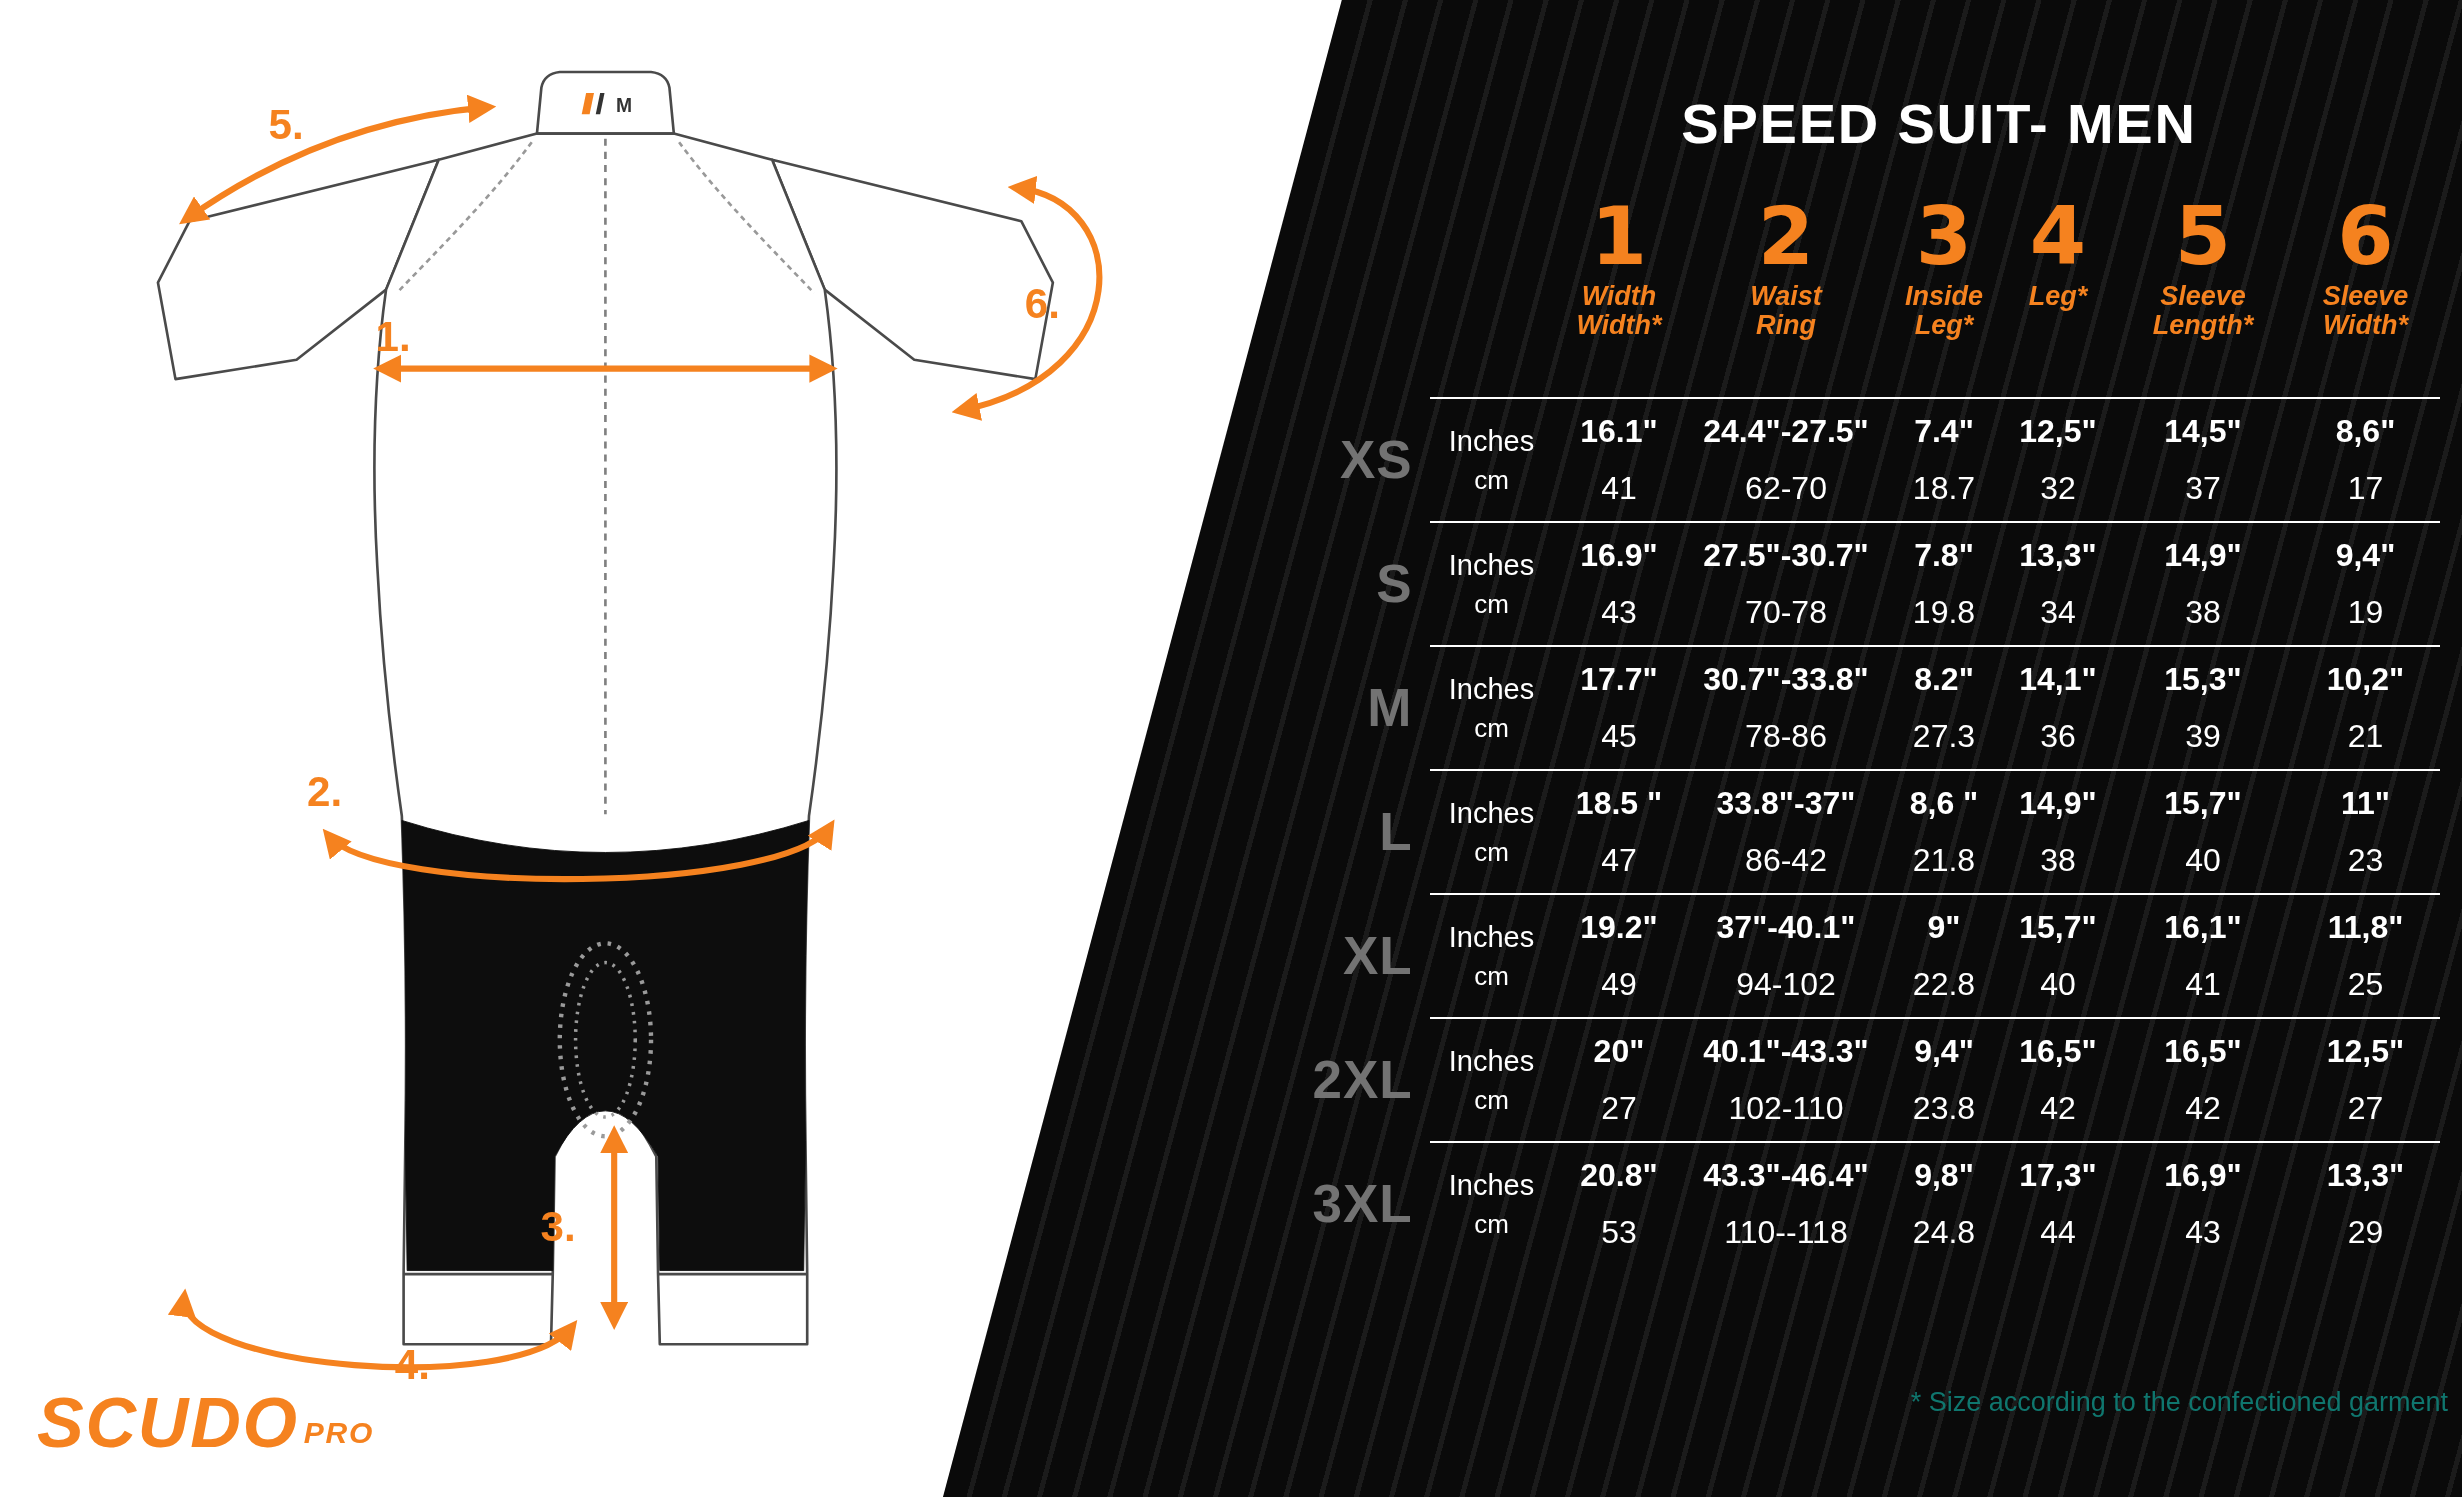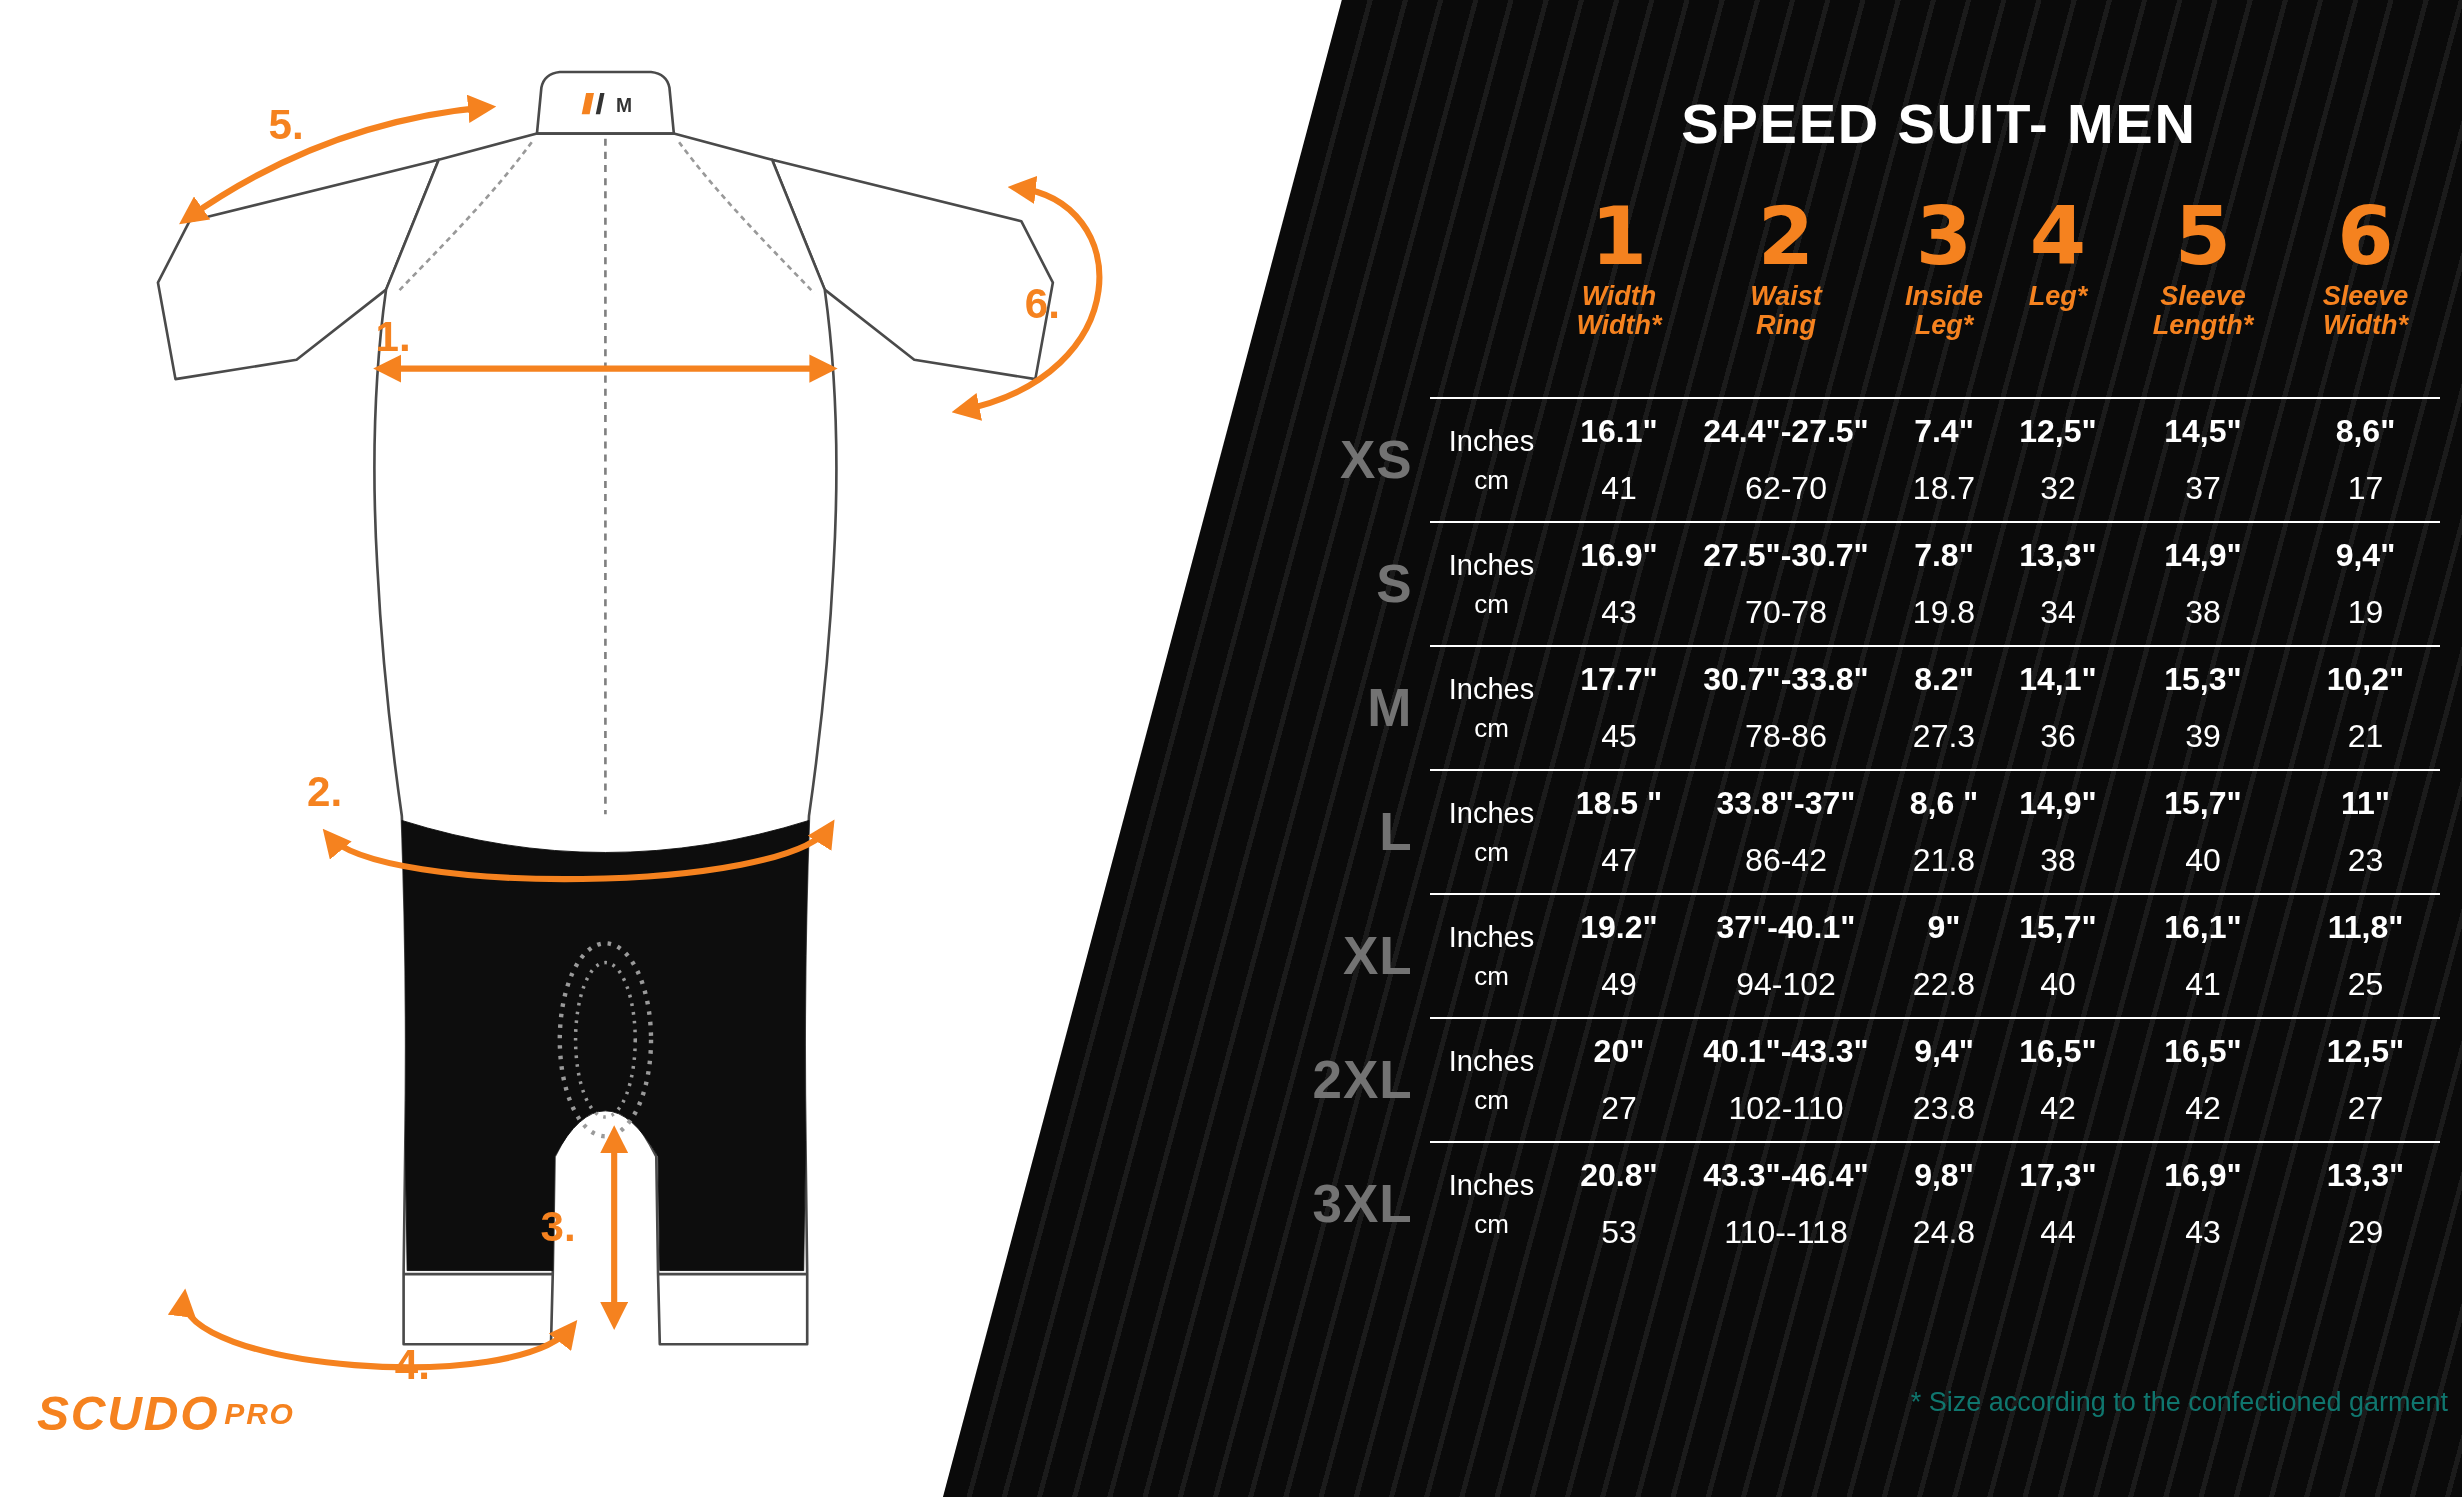--- a/index.html
+++ b/index.html
@@ -43,21 +43,21 @@
   .val-cm { font-size: 32px; font-weight: 400; margin-top: 20px; white-space: nowrap; }
 
   .footnote {
     position: absolute; left: 1746px; top: 1387px; width: 702px;
     text-align: right; color: #0f766e; font-size: 27px;
   }
 
   .diagram { position: absolute; left: 0; top: 0; width: 1281px; height: 1497px; }
 
   .logo { position: absolute; left: 37px; top: 1394px; display: flex; align-items: flex-end; color: #F5821F; font-style: italic; }
-  .logo-main { font-size: 48px; font-weight: 900; letter-spacing: 1.8px; line-height: 0.85; }
+  .logo-main { font-size: 70px; font-weight: 900; letter-spacing: 1.8px; line-height: 0.85; }
   .logo-sub { font-size: 30px; font-weight: 800; margin-left: 5px; margin-bottom: 3.5px; letter-spacing: 1.8px; }
 </style>
 </head>
 <body>
 
 <div class="screen">
 
   <div class="panel"></div>
 
   <svg class="diagram" viewBox="0 0 1460 1706">

